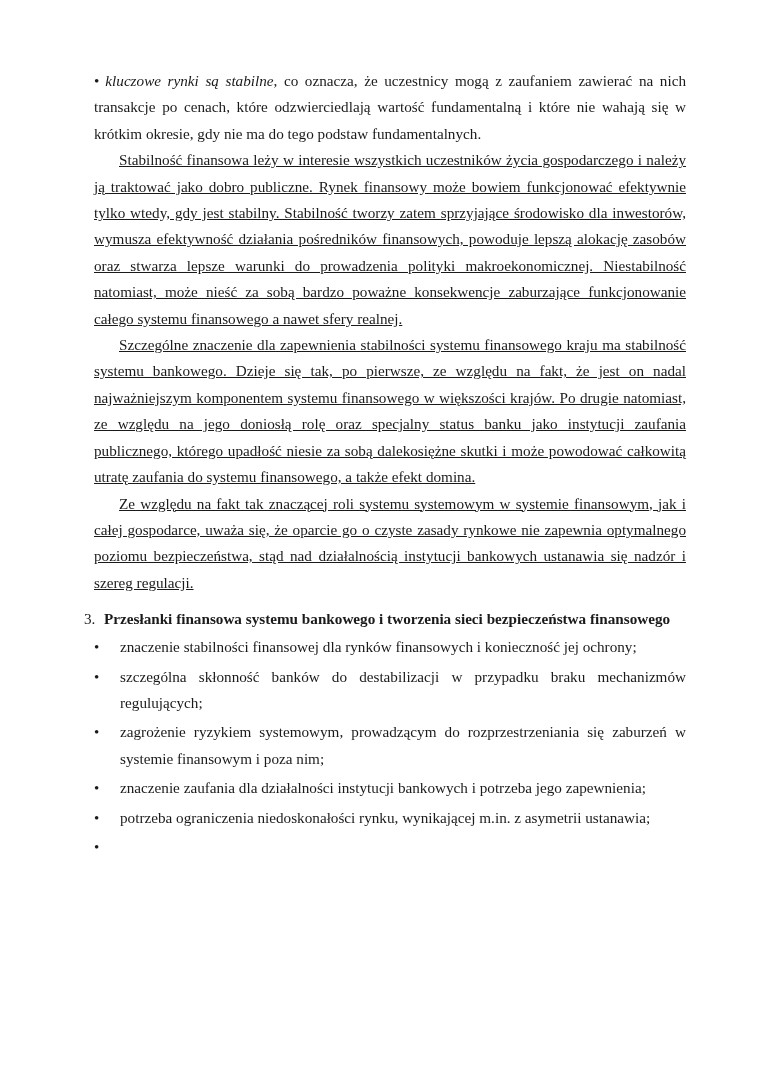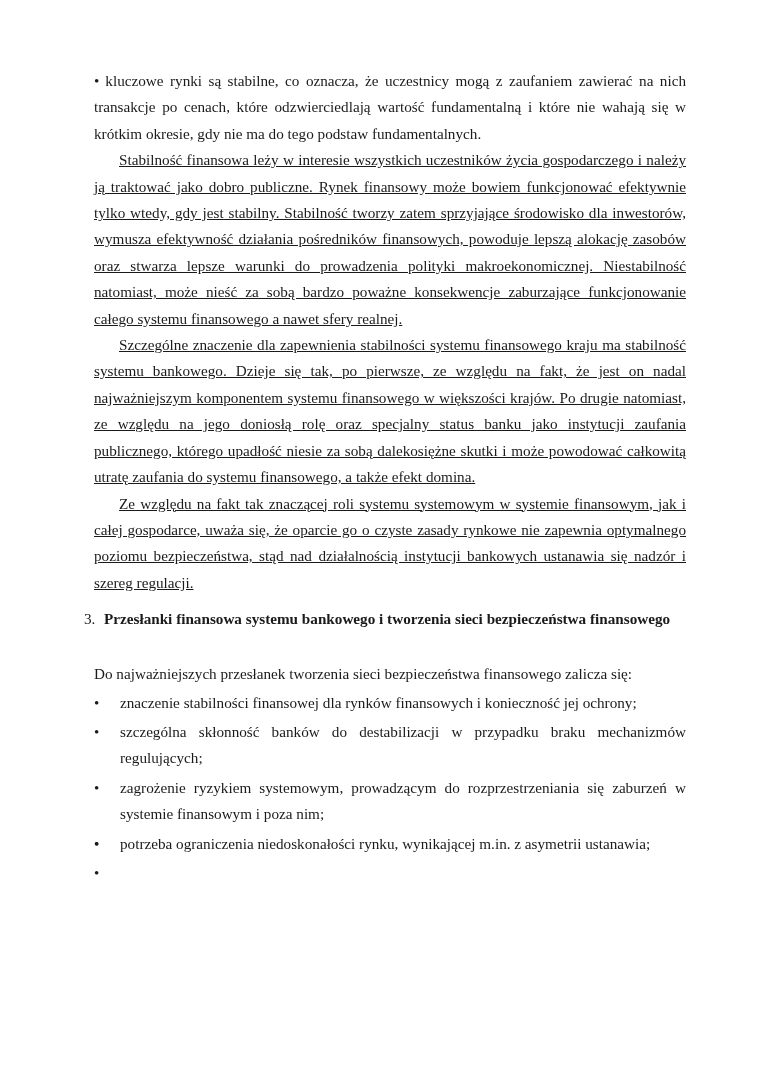--- a/index.html
+++ b/index.html
@@ -30,20 +30,21 @@
     }
     .indent {
       text-indent: 25px;
       text-decoration: underline;
     }
     .lead-bullet {
       margin-right: 6px;
       font-style: normal;
     }
     .em {
+      font-style: italic;
     }
     .heading {
       margin: 10px 0 0 -10px;
       font-weight: bold;
       display: flex;
       line-height: 26px;
     }
     .heading .num {
       font-weight: normal;
       width: 20px;
@@ -85,37 +86,37 @@
 
   <p class="para indent">Szczególne znaczenie dla zapewnienia stabilności systemu finansowego kraju ma stabilność systemu bankowego. Dzieje się tak, po pierwsze, ze względu na fakt, że jest on nadal najważniejszym komponentem systemu finansowego w większości krajów. Po drugie natomiast, ze względu na jego doniosłą rolę oraz specjalny status banku jako instytucji zaufania publicznego, którego upadłość niesie za sobą dalekosiężne skutki i może powodować całkowitą utratę zaufania do systemu finansowego, a także efekt domina.</p>
 
   <p class="para indent">Ze względu na fakt tak znaczącej roli systemu systemowym w systemie finansowym, jak i całej gospodarce, uważa się, że oparcie go o czyste zasady rynkowe nie zapewnia optymalnego poziomu bezpieczeństwa, stąd nad działalnością instytucji bankowych ustanawia się nadzór i szereg regulacji.</p>
 
   <div class="heading">
     <span class="num">3.</span>
     <span>Przesłanki finansowa systemu bankowego i tworzenia sieci bezpieczeństwa finansowego</span>
   </div>
 
-  <p class="para intro">Do najważniejszych przesłanek tworzenia sieci bezpieczeństwa finansowego zalicza się:</p>
 
   <ul class="bullets">
     <li>
       <span class="dot">•</span>
       <span>znaczenie stabilności finansowej dla rynków finansowych i konieczność jej ochrony;</span>
     </li>
     <li>
       <span class="dot">•</span>
       <span>szczególna skłonność banków do destabilizacji w przypadku braku mechanizmów regulujących;</span>
     </li>
     <li>
       <span class="dot">•</span>
       <span>zagrożenie ryzykiem systemowym, prowadzącym do rozprzestrzeniania się zaburzeń w systemie finansowym i poza nim;</span>
     </li>
     <li>
       <span class="dot">•</span>
+      <span>znaczenie zaufania dla działalności instytucji bankowych i potrzeba jego zapewnienia;</span>
     </li>
     <li>
       <span class="dot">•</span>
       <span>potrzeba ograniczenia niedoskonałości rynku, wynikającej m.in. z asymetrii ustanawia;</span>
     </li>
     <li>
       <span class="dot">•</span>
     </li>
   </ul>
 

